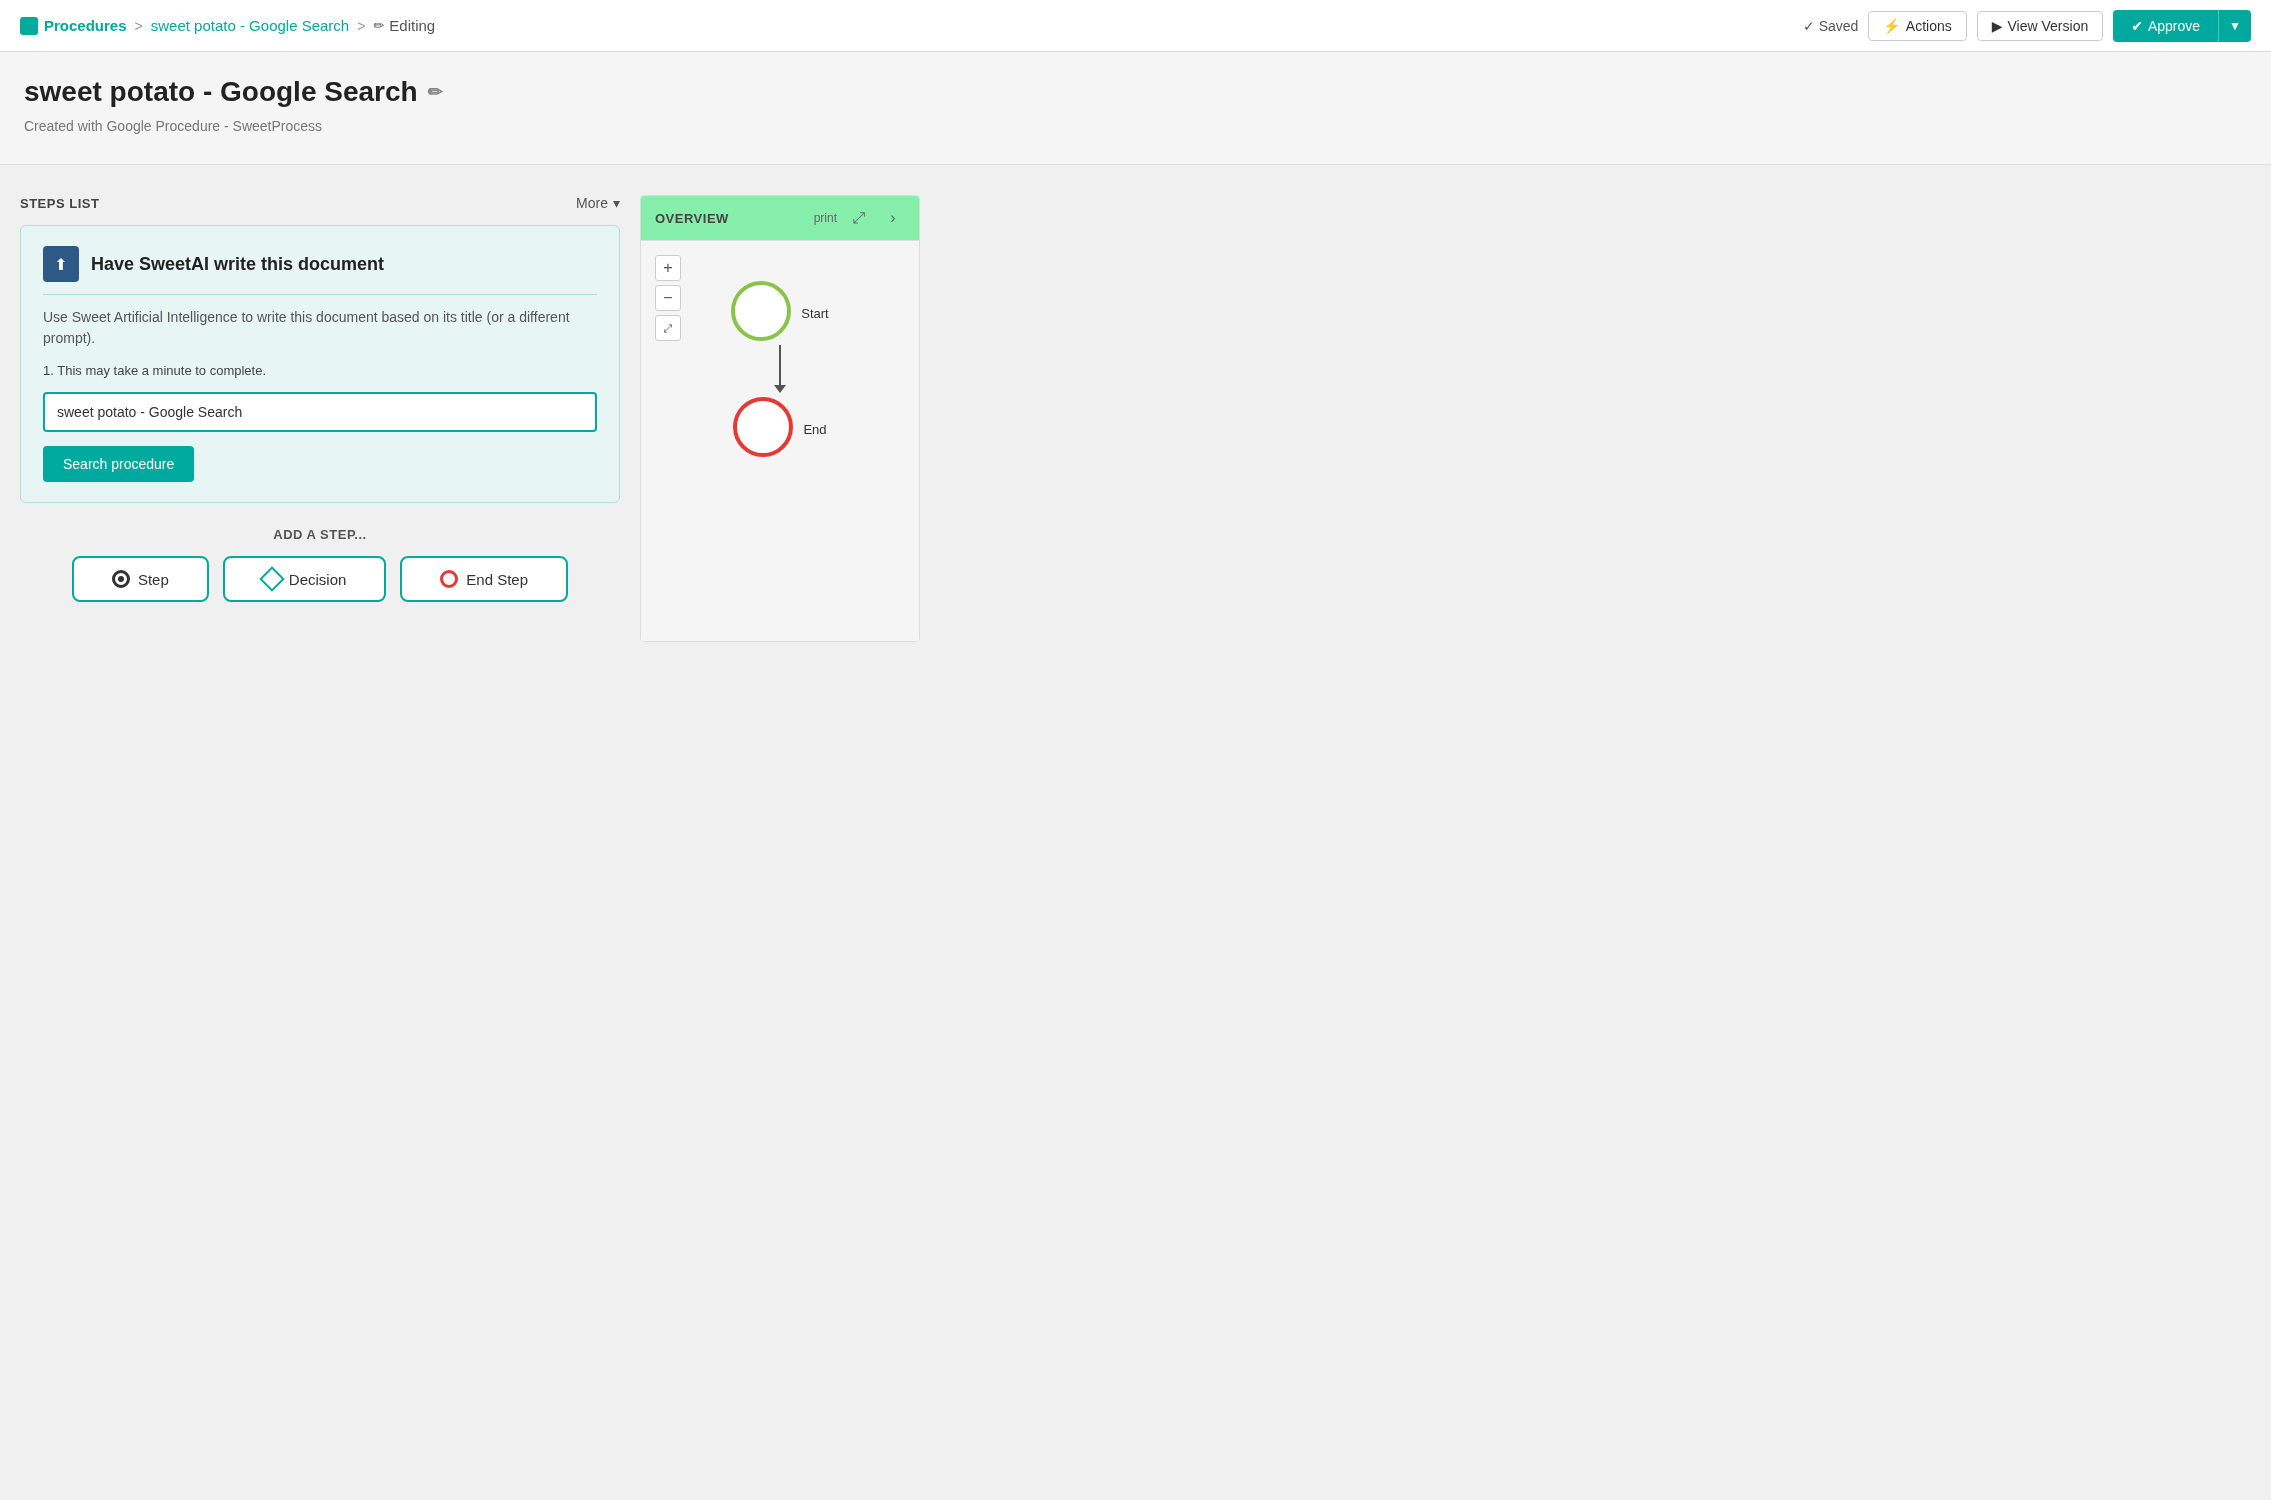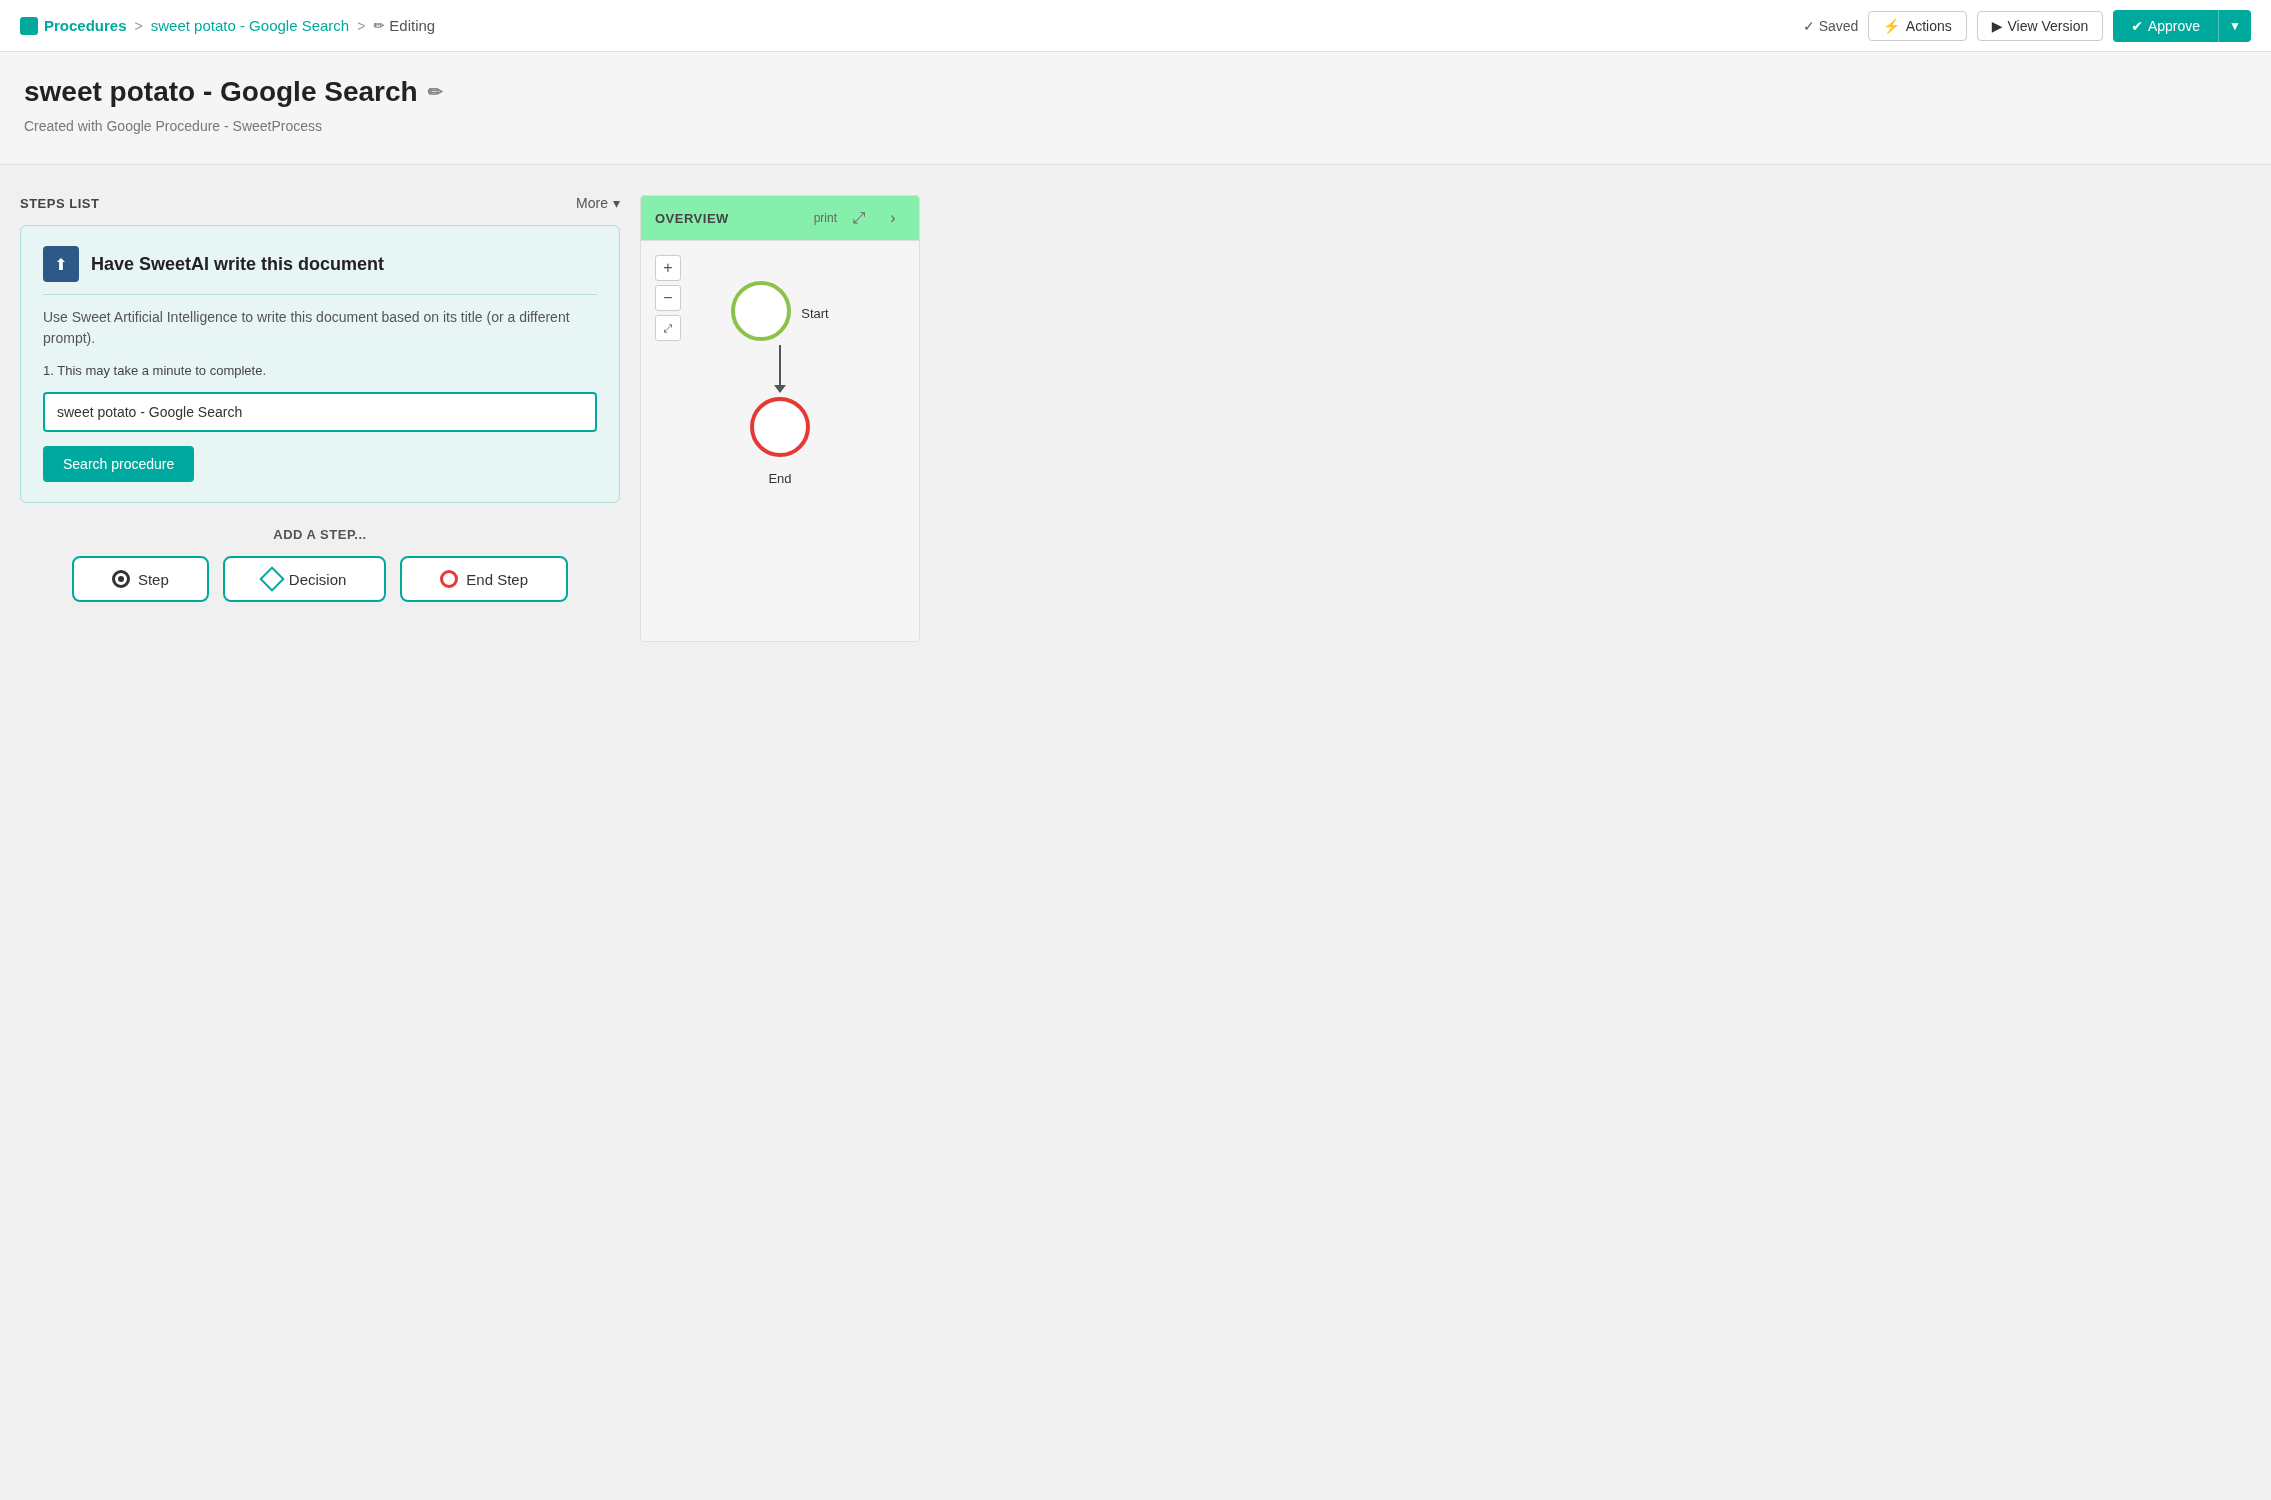--- a/index.html
+++ b/index.html
@@ -451,21 +451,20 @@
     }
     .start-node-wrapper {
       display: flex;
       align-items: center;
       gap: 10px;
     }
     .end-node-wrapper {
       display: flex;
       align-items: center;
       gap: 10px;
-      flex-direction: column;
     }
   </style>
 </head>
 <body>
 
 <div class="top-nav">
   <div class="breadcrumb">
     <div class="breadcrumb-procedures">
       <span class="proc-icon"></span>
       <span>Procedures</span>

